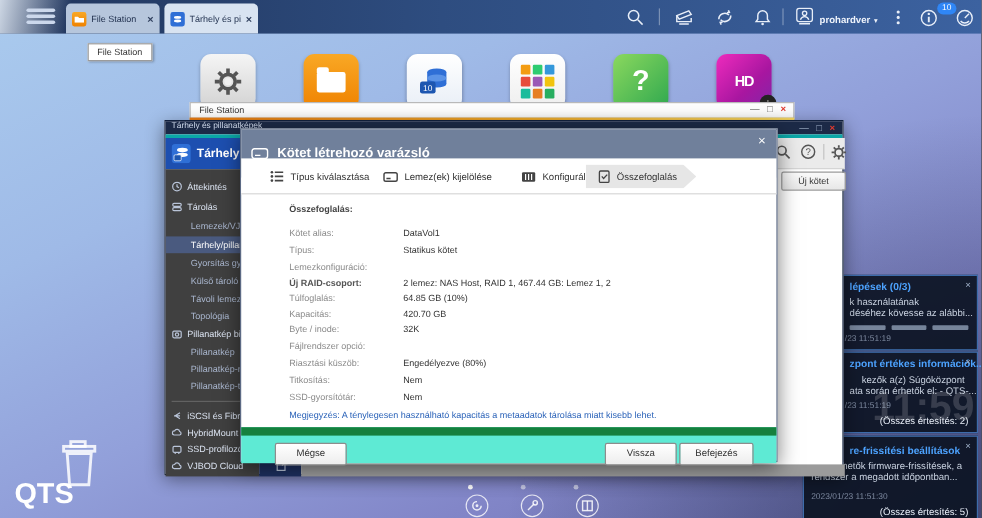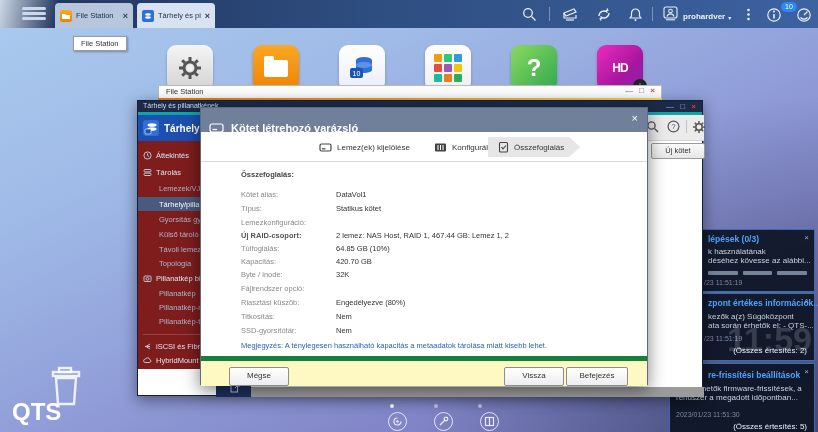--- a/index.html
+++ b/index.html
@@ -72,21 +72,21 @@
   
   .swin{left:137px;top:100px;width:566px;height:296px;z-index:10;box-shadow:0 4px 14px rgba(0,0,0,.45);
     border:1px solid #11203c;box-sizing:border-box;background:#fff;}
   .stitle{left:0;top:0;width:100%;height:11px;background:#1c2a47;color:#cfd9ea;font-size:7px;}
   .stitle .tx{position:absolute;left:5px;top:1px;}
   .stitle .wc{position:absolute;right:4px;top:1px;}
   .tealline{left:0;top:11px;width:100%;height:3px;background:#0ba7a7;}
   .apphead{left:0;top:14px;width:78px;height:26px;background:#1d4fb0;display:flex;align-items:center;}
   .apphead .an{color:#fff;font-weight:bold;font-size:10px;margin-left:5px;white-space:nowrap;}
   .grayhead{left:78px;top:14px;width:488px;height:26px;background:#ebebeb;border-bottom:1px solid #d5d5d5;box-sizing:border-box;}
-  .sbar{left:0;top:40px;width:78px;height:228px;background:#7f1d1d;overflow:hidden;}
+  .sbar{left:0;top:40px;width:78px;height:256px;background:#404040;overflow:hidden;}
   .sitem{position:absolute;left:0;width:113px;height:14px;display:flex;align-items:center;cursor:pointer;}
   .sitem .lb{font-size:7.5px;white-space:nowrap;}
   .sec .lb{color:#dce4f2;margin-left:4px;}
   .sub .lb{color:#aab7cf;margin-left:21px;}
   .ssel{background:#4a5a7f;}
   .ssel .lb{color:#fff;}
   .sdivider{position:absolute;left:5px;width:100px;height:1px;background:rgba(255,255,255,.18);}
   .sideext{left:78px;top:278px;width:35px;height:18px;background:#1d2f5f;}
   .newvol{left:513px;top:42px;width:52px;height:14px;background:linear-gradient(#fafafa,#e7e7e7);
     border:1px solid #9a9a9a;border-radius:2px;font-size:7.5px;color:#333;text-align:center;line-height:13px;cursor:pointer;}
@@ -102,21 +102,21 @@
   .step{position:absolute;top:5px;height:20px;display:flex;align-items:center;cursor:pointer;}
   .step .sl{font-size:8px;color:#333;margin-left:5px;white-space:nowrap;}
   .step-chev{background:#e6e6e6;padding:0 16px 0 10px;
     clip-path:polygon(0 0,calc(100% - 11px) 0,100% 50%,calc(100% - 11px) 100%,0 100%);}
   .drow{position:absolute;left:0;width:100%;height:13px;}
   .dlabel{position:absolute;left:40px;font-size:7.5px;color:#8a8a8a;white-space:nowrap;}
   .dvalue{position:absolute;left:135px;font-size:7.5px;color:#333;white-space:nowrap;}
   .dbold{color:#555;font-weight:bold;}
   .dsection{position:absolute;left:40px;font-size:7.5px;font-weight:bold;color:#444;}
   .dnote{position:absolute;left:40px;font-size:7.5px;color:#2a62b8;white-space:nowrap;}
-  .dfoot{left:0;top:248px;width:100%;height:30px;background:#fef9c3;border-top:5px solid #15803d;box-sizing:border-box;}
+  .dfoot{left:0;top:248px;width:100%;height:30px;background:#5eead4;border-top:7px solid #15803d;box-sizing:border-box;}
   .dbtn{position:absolute;top:6px;height:17px;background:linear-gradient(#ffffff,#ededed);
     border:1px solid #8d8d8d;border-radius:2px;font-size:8px;color:#333;text-align:center;line-height:16px;cursor:pointer;}
   svg{display:block;}
 </style>
 </head>
 <body>
 
 <div class="desktop">
 
   <div class="abs ghost-clock">11:59</div>
@@ -130,21 +130,21 @@
         <i></i>
         <i></i>
         <i></i>
       </div>
     <div class="ntime" style="position:absolute;left:34px;top:49px;">/23 11:51:19</div>
   </div>
 
   <div class="abs ncard" style="top:293px;height:68px;">
     <span class="nx">×</span>
     <div class="ntitle" style="margin:4px 0 0 38px;">zpont értékes információk...</div>
-    <div class="nline" style="margin:4px 0 0 38px;">kezők a(z) Súgóközpont</div>
+    <div class="nline" style="margin:4px 0 0 38px;text-align:center;">kezők a(z) Súgóközpont</div>
     <div class="nline" style="margin:0 0 0 38px;">ata során érhetők el: - QTS-...</div>
     <div class="ntime" style="position:absolute;left:34px;top:41px;">/23 11:51:19</div>
     <div class="ncount" style="top:52px;">(Összes értesítés: 2)</div>
   </div>
 
   <div class="abs ncard" style="top:363px;height:78px;">
     <span class="nx">×</span>
     <div class="ntitle" style="margin:6px 0 0 38px;">re-frissítési beállítások</div>
     <div class="nline" style="margin:4px 0 0 6px;">Ha elérhetők firmware-frissítések, a</div>
     <div class="nline" style="margin:0 0 0 6px;">rendszer a megadott időpontban...</div>
@@ -418,20 +418,37 @@
               <rect x="1" y="2" width="13" height="8" rx="2"></rect>
               <line x1="3.5" y1="7.5" x2="8" y2="7.5"></line>
             </g>
           </svg>
         </span>
       <span class="dt">Kötet létrehozó varázsló</span>
       <span class="dx">×</span>
     </div>
 
     <div class="abs steps">
+      <div class="step" style="left:24px;">
+        <span>
+            <svg width="12" height="12" viewBox="0 0 12 12">
+              <g stroke="#444" stroke-width="1.3" fill="none">
+                <line x1="4" y1="2.5" x2="11" y2="2.5"></line>
+                <line x1="4" y1="6" x2="11" y2="6"></line>
+                <line x1="4" y1="9.5" x2="11" y2="9.5"></line>
+              </g>
+              <g fill="#444">
+                <circle cx="1.6" cy="2.5" r="1.1"></circle>
+                <circle cx="1.6" cy="6" r="1.1"></circle>
+                <circle cx="1.6" cy="9.5" r="1.1"></circle>
+              </g>
+            </svg>
+          </span>
+        <span class="sl">Típus kiválasztása</span>
+      </div>
       <div class="step" style="left:118px;">
         <span>
             <svg width="13" height="11" viewBox="0 0 13 11">
               <g stroke="#444" fill="none" stroke-width="1.2">
                 <rect x="1" y="2" width="11" height="7" rx="1.5"></rect>
                 <line x1="3" y1="6.8" x2="6.5" y2="6.8"></line>
               </g>
             </svg>
           </span>
         <span class="sl">Lemez(ek) kijelölése</span>

